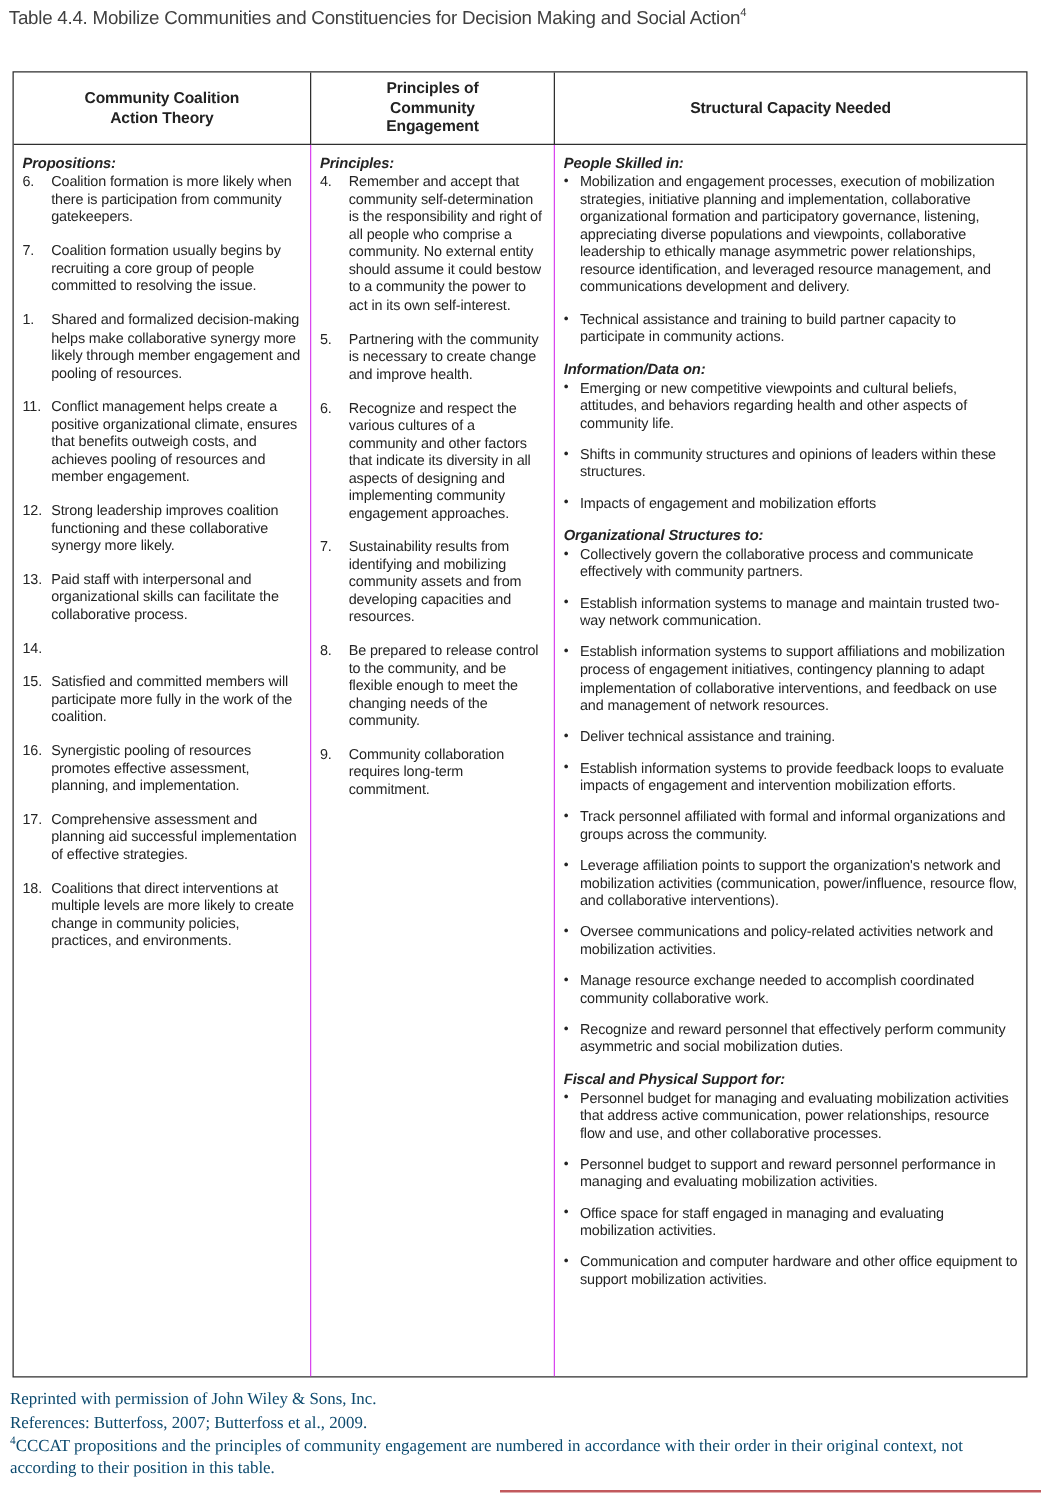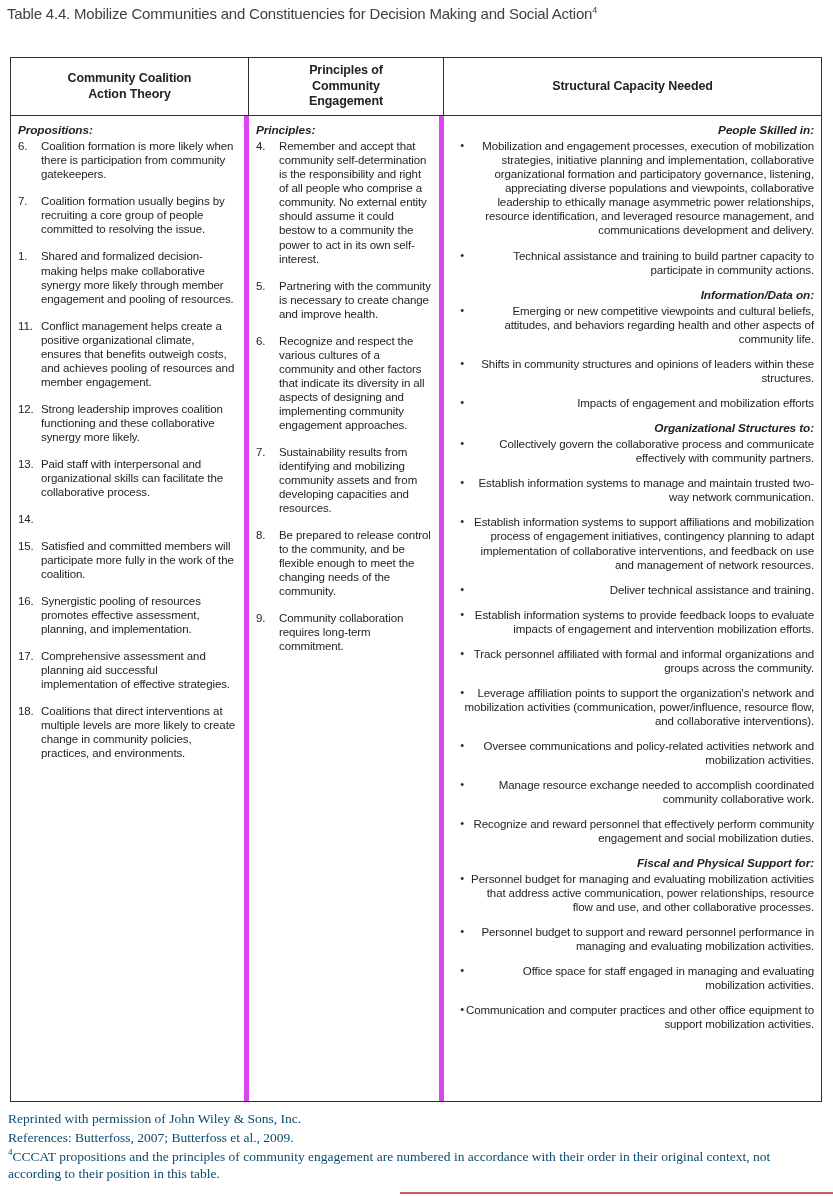--- a/index.html
+++ b/index.html
@@ -21,25 +21,25 @@
     grid-template-rows:58px 1fr;
   }
   .th{
     border-bottom:1px solid #2e2e2e;border-right:1px solid #2e2e2e;
     display:flex;align-items:center;justify-content:center;text-align:center;
     font-weight:bold;font-size:12.5px;line-height:1.25;white-space:pre-line;
     letter-spacing:-0.1px;color:#222;
   }
   .th:nth-child(3){border-right:none;}
   .cell{
-    border-right:5px solid #d946ef;padding:7px 7px 7px 7px;
+    border-right:1px solid #d946ef;padding:7px 7px 7px 7px;
     font-size:11.5px;line-height:1.22;letter-spacing:-0.1px;
     box-sizing:border-box;overflow:hidden;color:#242424;
   }
-  .cell:last-child{border-right:none;text-align:right;}
+  .cell:last-child{border-right:none;}
   .sec-heading{font-weight:bold;font-style:italic;margin:0 0 2px 0;font-size:11.8px;}
   .n-item{display:flex;margin-bottom:13px;}
   .n-item .num{width:23px;flex-shrink:0;}
   .n-item .txt{flex:1;}
   .b-item{display:flex;margin-bottom:11px;}
   .b-item .dot{width:13px;flex-shrink:0;font-size:11px;}
   .b-item .txt{flex:1;}
   .footer{
     position:absolute;left:8px;top:1110px;width:818px;
     font-family:"Liberation Serif", serif;font-size:13.5px;line-height:1.3;
@@ -191,38 +191,38 @@
       <div class="b-item">
         <span class="dot">•</span>
         <span class="txt">Oversee communications and policy-related activities network and mobilization activities.</span>
       </div>
       <div class="b-item">
         <span class="dot">•</span>
         <span class="txt">Manage resource exchange needed to accomplish coordinated community collaborative work.</span>
       </div>
       <div class="b-item">
         <span class="dot">•</span>
-        <span class="txt">Recognize and reward personnel that effectively perform community engagement and social mobilization duties.</span>
+        <span class="txt">Recognize and reward personnel that effectively perform community asymmetric and social mobilization duties.</span>
       </div>
       <div class="sec-heading">Fiscal and Physical Support for:</div>
       <div class="b-item">
         <span class="dot">•</span>
         <span class="txt">Personnel budget for managing and evaluating mobilization activities that address active communication, power relationships, resource flow and use, and other collaborative processes.</span>
       </div>
       <div class="b-item">
         <span class="dot">•</span>
         <span class="txt">Personnel budget to support and reward personnel performance in managing and evaluating mobilization activities.</span>
       </div>
       <div class="b-item">
         <span class="dot">•</span>
         <span class="txt">Office space for staff engaged in managing and evaluating mobilization activities.</span>
       </div>
       <div class="b-item">
         <span class="dot">•</span>
-        <span class="txt">Communication and computer practices and other office equipment to support mobilization activities.</span>
+        <span class="txt">Communication and computer hardware and other office equipment to support mobilization activities.</span>
       </div>
     </div>
 </div>
 
 <div class="footer">
   <div class="fline">Reprinted with permission of John Wiley &amp; Sons, Inc.</div>
   <div class="fline">References: Butterfoss, 2007; Butterfoss et al., 2009.</div>
   <div class="fline"><sup>4</sup><span>CCCAT propositions and the principles of community engagement are numbered in accordance with their order in their original context, not according to their position in this table.</span></div>
 </div>
 

